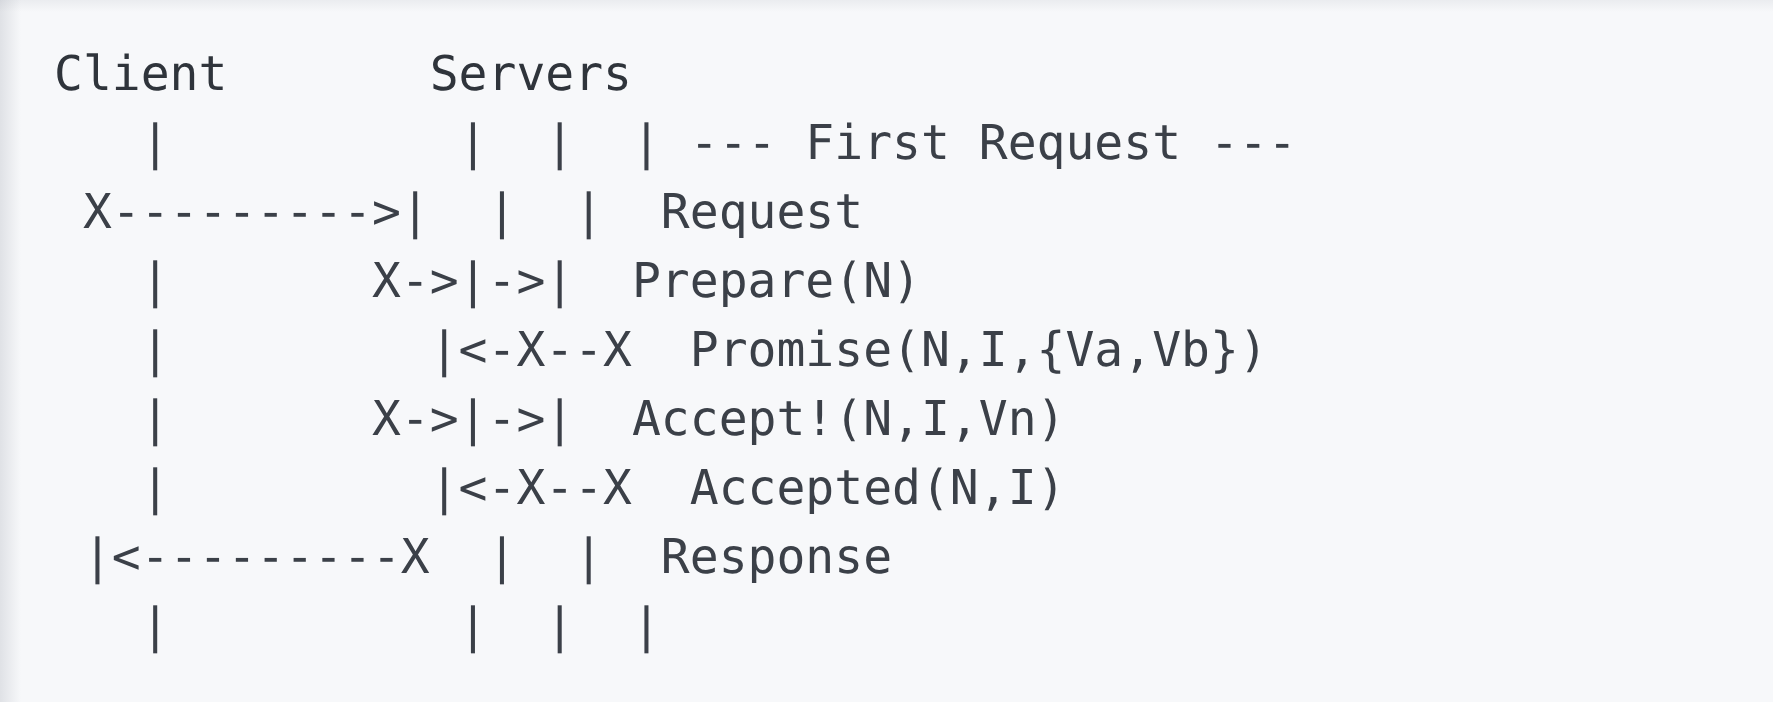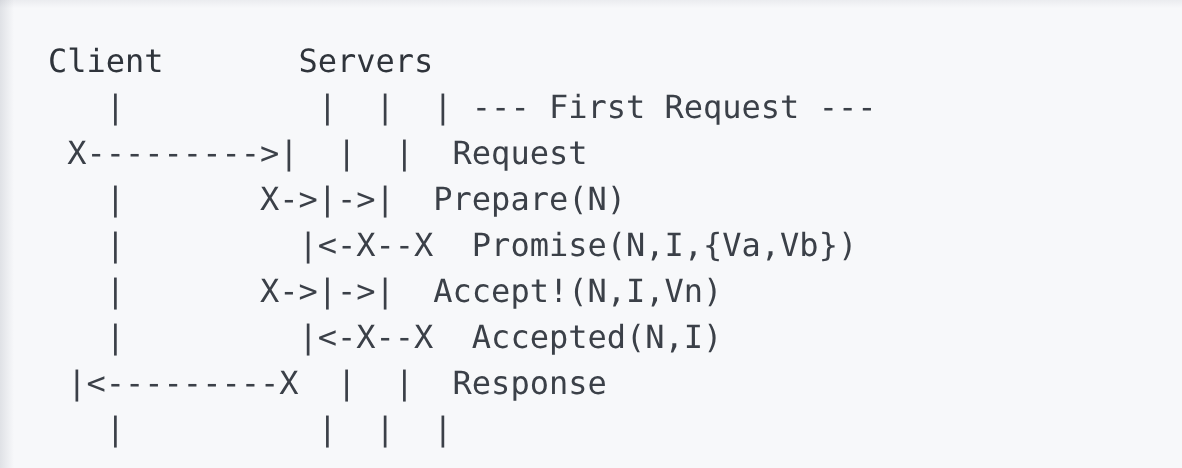--- a/index.html
+++ b/index.html
@@ -40,21 +40,21 @@
     width: 1182px;
     height: 8px;
     background: linear-gradient(to bottom, rgba(150,156,168,0.13), rgba(247,248,250,0));
     pointer-events: none;
   }
 
   #ascii-diagram {
     position: absolute;
     left: 36px;
     top: 26px;
-    margin: 12px;
+    margin: 0;
     padding: 0;
     font-family: "DejaVu Sans Mono", "Liberation Mono", monospace;
     font-size: 32px;
     line-height: 46px;
     letter-spacing: 0px;
     white-space: pre;
     color: #3b4048;
     text-rendering: geometricPrecision;
     -webkit-font-smoothing: antialiased;
   }

